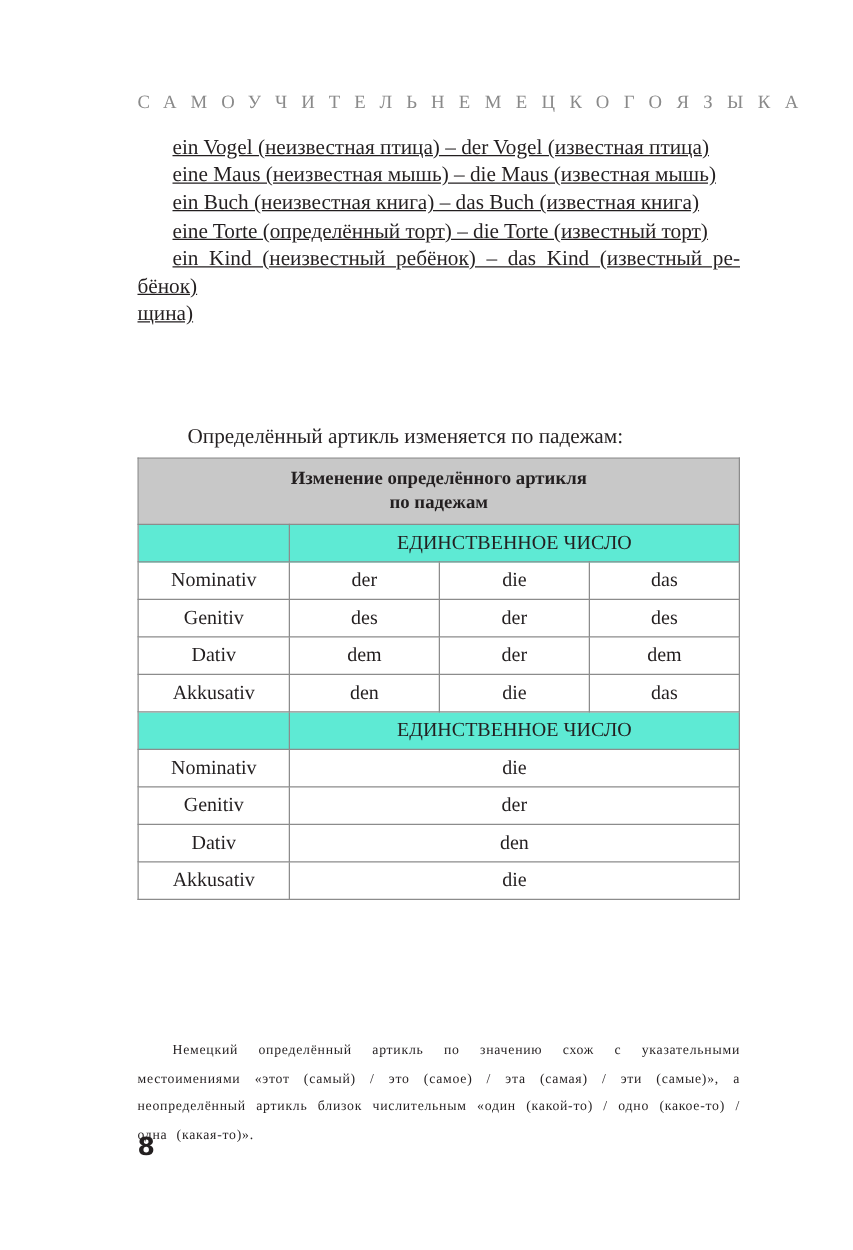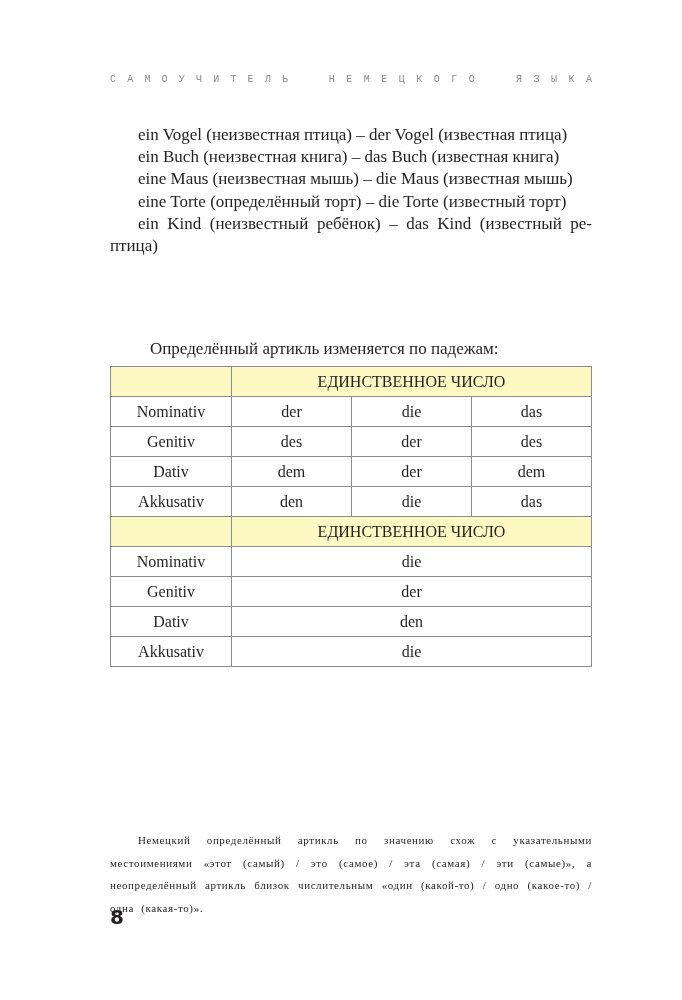--- a/index.html
+++ b/index.html
@@ -15,42 +15,43 @@
       color: #231f20;
       font-family: "Liberation Serif", "DejaVu Serif", serif;
     }
     .running-head {
       position: absolute;
       left: 110px;
       top: 74px;
       width: 482px;
       display: flex;
       justify-content: space-between;
-      font-family: Liberation Mono, monospace;
-      font-size: 10px;
+      font-family: Liberation Serif, serif;
+      font-size: 15px;
       color: #8a8a8a;
       letter-spacing: 0;
     }
     .running-head .word {
       display: flex;
       gap: 0;
     }
     .running-head .w1 { letter-spacing: 11.2px; }
     .running-head .w2 { letter-spacing: 11.5px; }
     .running-head .w3 { letter-spacing: 11.5px; margin-right: -11.5px; }
 
     .para-block {
       position: absolute;
       left: 110px;
       width: 482px;
       font-size: 17px;
       line-height: 22.2px;
     }
     .examples {
-      top: 124px;
+      top: 107px;
+      text-decoration: underline;
     }
     .examples .line {
       text-indent: 28px;
       text-align: justify;
       text-align-last: left;
     }
     .lead {
       top: 326px;
       text-indent: 28px;
     }
@@ -73,21 +74,21 @@
       color: #231f20;
     }
     table.articles td.title {
       background: #c8c8c8;
       font-weight: bold;
       font-size: 15px;
       line-height: 19px;
       height: 52px;
     }
     table.articles tr.section td {
-      background: #fef9c3;
+      background: #5eead4;
     }
     table.articles td.case {
     }
     .col-case { width: 121px; }
     .col-g { width: 120px; }
 
     .closing {
       top: 829px;
       font-size: 11px;
       line-height: 22.5px;
@@ -111,41 +112,48 @@
 <body>
 
 <header class="running-head">
   <span class="word w1">САМОУЧИТЕЛЬ</span>
   <span class="word w2">НЕМЕЦКОГО</span>
   <span class="word w3">ЯЗЫКА</span>
 </header>
 
 <section class="para-block examples">
   <div class="line">ein Vogel (неизвестная птица) – der Vogel (известная птица)</div>
+  <div class="line">eine Maus (неизвестная мышь) – die Maus (известная мышь)</div>
   <div class="line">ein Buch (неизвестная книга) – das Buch (известная книга)</div>
-  <div class="line">eine Maus (неизвестная мышь) – die Maus (известная мышь)</div>
   <div class="line">eine Torte (определённый торт) – die Torte (известный торт)</div>
   <div>
     <div class="line" style="text-align-last: justify;">ein Kind (неизвестный ребёнок) – das Kind (известный ре-</div>
-    <div>птица)</div>
+    <div>бёнок)</div>
   </div>
   <div>
+    <div>щина)</div>
   </div>
 </section>
 
 <p class="para-block lead" style="margin:12px;">Определённый артикль изменяется по падежам:</p>
 
 <table class="articles">
   <colgroup>
     <col class="col-case">
     <col class="col-g">
     <col class="col-g">
     <col class="col-g">
   </colgroup>
   <tbody>
+      <tr>
+    <td class="title" colspan="4">
+      <div>Изменение определённого артикля</div>
+      <div>по падежам</div>
+    </td>
+  </tr>
   <tr class="section">
     <td></td>
     <td colspan="3">ЕДИНСТВЕННОЕ ЧИСЛО</td>
   </tr>
   <tr>
     <td class="case">Nominativ</td>
     <td>der</td>
     <td>die</td>
     <td>das</td>
   </tr>

